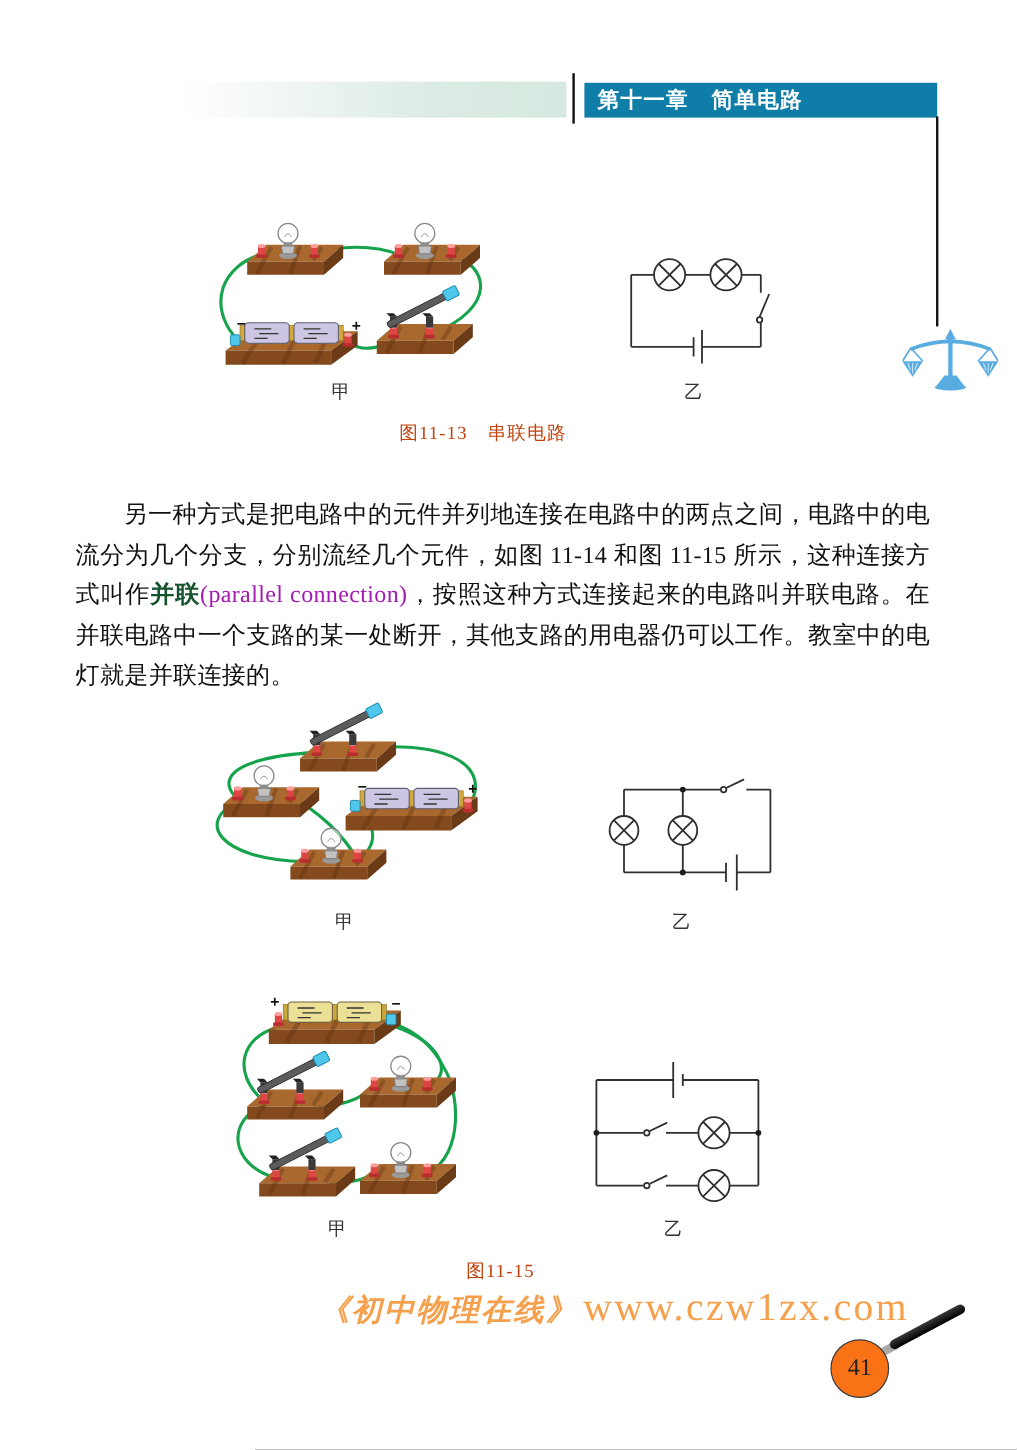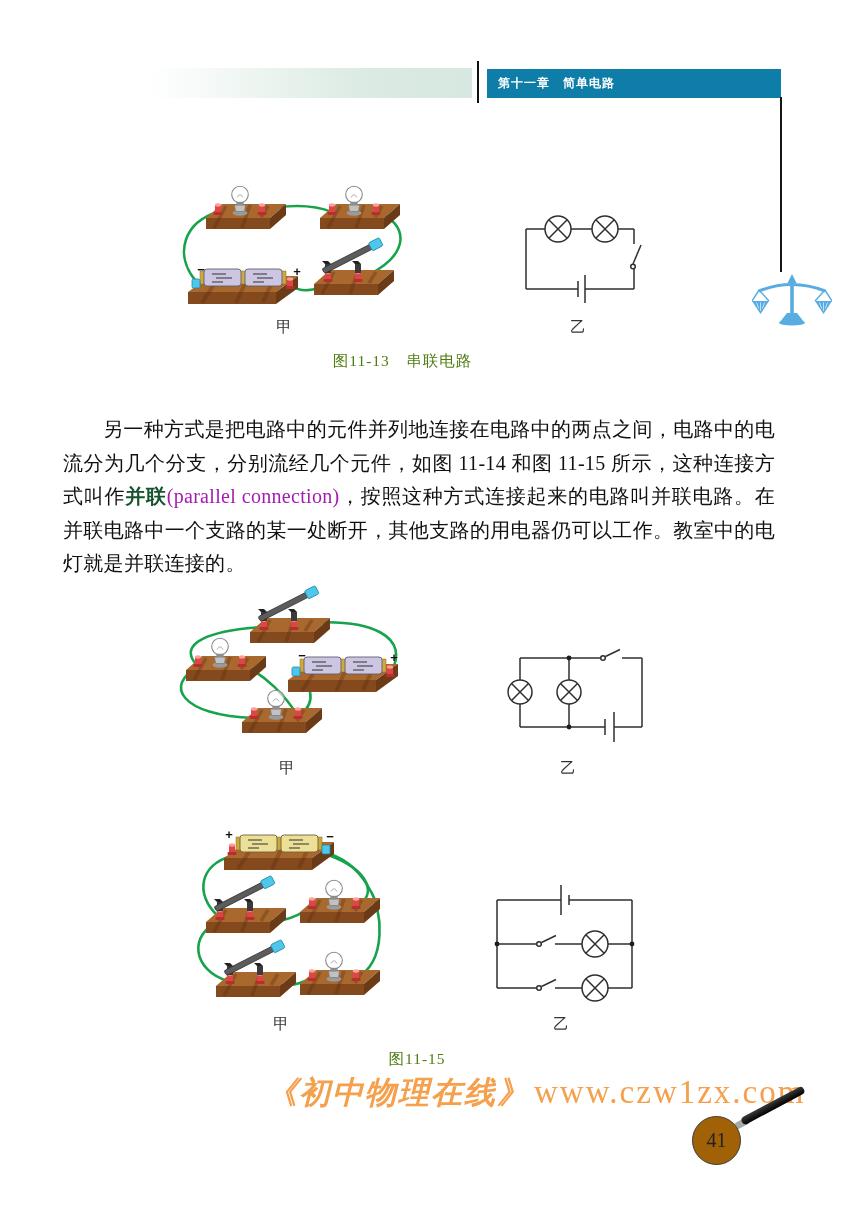--- a/index.html
+++ b/index.html
@@ -4,44 +4,44 @@
 <style>
   html,body{margin:0;padding:0;background:#9b9b9b;}
   .page{position:relative;width:849px;height:1208px;background:#ffffff;overflow:hidden;
         font-family:"Liberation Serif","DejaVu Serif",serif;color:#111;}
   
   .hdr-strip{position:absolute;left:150px;top:68px;width:322px;height:30px;
              background:linear-gradient(90deg,rgba(230,241,236,0) 0%,#dcebe3 65%,#d6e8df 100%);}
   .hdr-tick{position:absolute;left:477px;top:61px;width:2px;height:42px;background:#101010;}
   .banner{position:absolute;left:487px;top:69px;width:294px;height:29px;background:#0e7ea8;
           font-family:"Liberation Sans","DejaVu Sans",sans-serif;font-weight:bold;
-          font-size:12px;letter-spacing:1px;color:#ffffff;line-height:29px;padding-left:11px;
+          font-size:18px;letter-spacing:1px;color:#ffffff;line-height:29px;padding-left:11px;
           box-sizing:border-box;}
   .vrule{position:absolute;left:780px;top:97px;width:2px;height:175px;background:#151515;}
   .balance{position:absolute;left:752px;top:274px;}
   
   .figsvg{position:absolute;overflow:visible;}
   .fig-label{position:absolute;width:40px;text-align:center;font-size:15.5px;color:#333;}
-  .fig-caption{position:absolute;text-align:center;font-size:15.5px;color:#4d7c0f;letter-spacing:1px;}
+  .fig-caption{position:absolute;text-align:center;font-size:15.5px;color:#c2410c;letter-spacing:1px;}
   
   .para{position:absolute;left:63px;top:413px;width:712px;margin:0;
         font-size:20px;line-height:33.6px;text-align:justify;text-indent:2em;letter-spacing:0.3px;}
   .term{color:#14532d;font-weight:bold;}
   .term-en{color:#a21caf;}
   
   .watermark{position:absolute;left:266px;top:1072px;white-space:nowrap;color:#f5a04c;z-index:1;}
-  .wm-brand{font-size:31px;font-weight:bold;font-style:italic;letter-spacing:2px;}
+  .wm-brand{font-size:25px;font-weight:bold;font-style:italic;letter-spacing:2px;}
   .wm-url{font-size:33px;font-family:"Liberation Serif",serif;letter-spacing:2px;}
   .mag-handle{position:absolute;left:742px;top:1118px;width:70px;height:8px;border-radius:4px;
               background:linear-gradient(#3a3a3a,#000);transform:rotate(-28deg);
               transform-origin:left center;z-index:2;}
   .mag-ferrule{position:absolute;left:736px;top:1123px;width:13px;height:7px;background:#a8a8a8;
                transform:rotate(-28deg);transform-origin:left center;z-index:2;}
   .page-circle{position:absolute;left:692px;top:1116px;width:47px;height:47px;border:1.5px solid #3a3a3a;
-               border-radius:50%;background:#a16207;z-index:3;text-align:center;line-height:47px;
+               border-radius:50%;background:#f97316;z-index:3;text-align:center;line-height:47px;
                font-size:20px;color:#222;}
   .diag{stroke:#2f2f2f;stroke-width:1.5;fill:none;}
   .dot{fill:#1d1d1d;stroke:none;}
   .wire{stroke:#16a34c;stroke-width:2.6;fill:none;stroke-linecap:round;}
   .svgtxt{font-family:"Liberation Sans",sans-serif;font-size:13px;font-weight:bold;fill:#101010;}
 </style>
 </head>
 <body>
 
 <div class="page">

